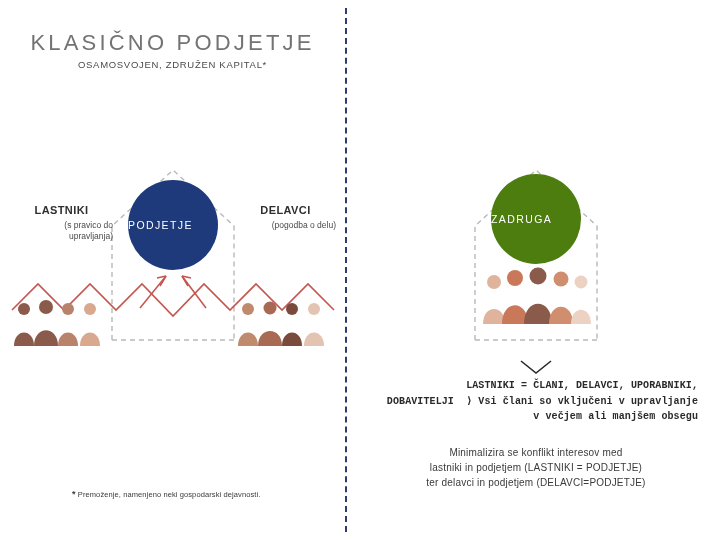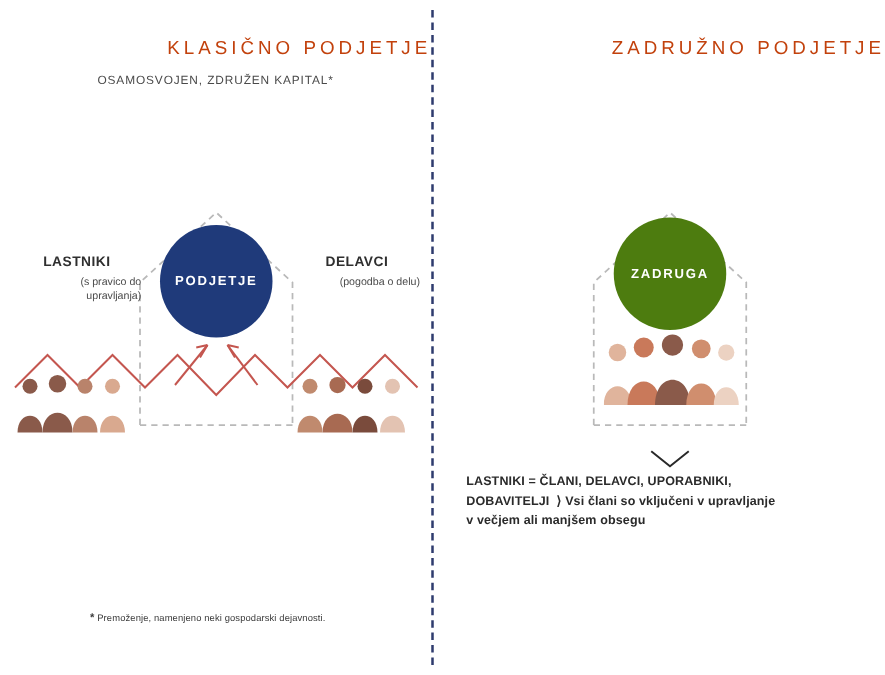--- a/index.html
+++ b/index.html
@@ -33,24 +33,24 @@
     left: 345px;
     top: 8px;
     height: 524px;
     width: 0;
     border-left: 2px dashed #2e3b6e;
   }
 
   .title {
     position: absolute;
     width: 100%;
-    text-align: right;
-    font-size: 15px;
+    text-align: center;
+    font-size: 22px;
     letter-spacing: 3.2px;
-    color: #c2410c;
+    color: #737373;
     font-weight: normal;
     white-space: nowrap;
   }
   .subtitle {
     position: absolute;
     width: 100%;
     text-align: center;
     font-size: 9.5px;
     letter-spacing: 0.7px;
     color: #4a4a4a;
@@ -60,25 +60,24 @@
 
   .house {
     position: absolute;
   }
 
   .circle {
     position: absolute;
     border-radius: 50%;
     display: flex;
     align-items: center;
-    justify-content: center;
     color: #ffffff;
     font-size: 10.5px;
     letter-spacing: 1.4px;
-    font-weight: bold;
+    font-weight: normal;
   }
   .circle-blue {
     background: #1f3a7a;
   }
   .circle-pink {
     background: #4d7c0f;
   }
 
   .side-label {
     position: absolute;
@@ -99,26 +98,27 @@
   .caption {
     position: absolute;
     text-align: center;
     font-size: 10px;
     color: #3a3a3a;
     line-height: 15px;
     letter-spacing: 0.2px;
   }
   .caption-bold {
     position: absolute;
-    text-align: left;
+    text-align: right;
     font-size: 10px;
     color: #2a2a2a;
     line-height: 15.5px;
     font-weight: bold;
     letter-spacing: 0.1px;
+    font-family: Liberation Mono, monospace;
   }
   .footnote {
     position: absolute;
     font-size: 7.5px;
     color: #3a3a3a;
     letter-spacing: 0.1px;
     margin-left: 44px;
   }
   .footnote .star { font-weight: bold; font-size: 9px; }
 
@@ -196,21 +196,20 @@
     </svg>
 
 
     <div class="footnote" style="left:28px; top:489px; width:300px;"><span class="star">*</span> <span>Premoženje, namenjeno neki gospodarski dejavnosti.</span></div>
   </div>
 
   <div class="divider"></div>
 
   <div class="panel panel-right">
 
-    <div class="title" style="top:30px;">ZADRUŽNO PODJETJE</div>
 
     <svg class="house" style="left:0px; top:78px;" width="345" height="275">
       <polyline points="112,262 112,148 173,92 234,148 234,262" fill="none" stroke="#b9b9b9" stroke-width="1.4" stroke-dasharray="5,4"></polyline>
       <polyline points="112,262 234,262" fill="none" stroke="#b9b9b9" stroke-width="1.4" stroke-dasharray="5,4"></polyline>
     </svg>
 
     <div class="circle circle-pink" style="left:128px; top:174px; width:90px; height:90px;">
       <span>ZADRUGA</span>
     </div>
 
@@ -236,15 +235,16 @@
           <path d="M88,58 C88,39 108,39 108,58 Z"></path>
       </g>
     </svg>
 
     <svg class="abs" style="left:155px; top:358px;" width="36" height="18">
       <polyline points="3,3 18,15 33,3" fill="none" stroke="#2a2a2a" stroke-width="1.6"></polyline>
     </svg>
 
     <div class="caption-bold" style="left:10px; top:378px; width:325px;">LASTNIKI = ČLANI, DELAVCI, UPORABNIKI,<br>DOBAVITELJI &nbsp;⟩&nbsp;Vsi člani so vključeni v upravljanje<br>v večjem ali manjšem obsegu</div>
 
+    <div class="caption" style="left:14px; top:445px; width:318px;">Minimalizira se konflikt interesov med<br>lastniki in podjetjem (LASTNIKI = PODJETJE)<br>ter delavci in podjetjem (DELAVCI=PODJETJE)</div>
   </div>
 
 </div>
 
 </body></html>

